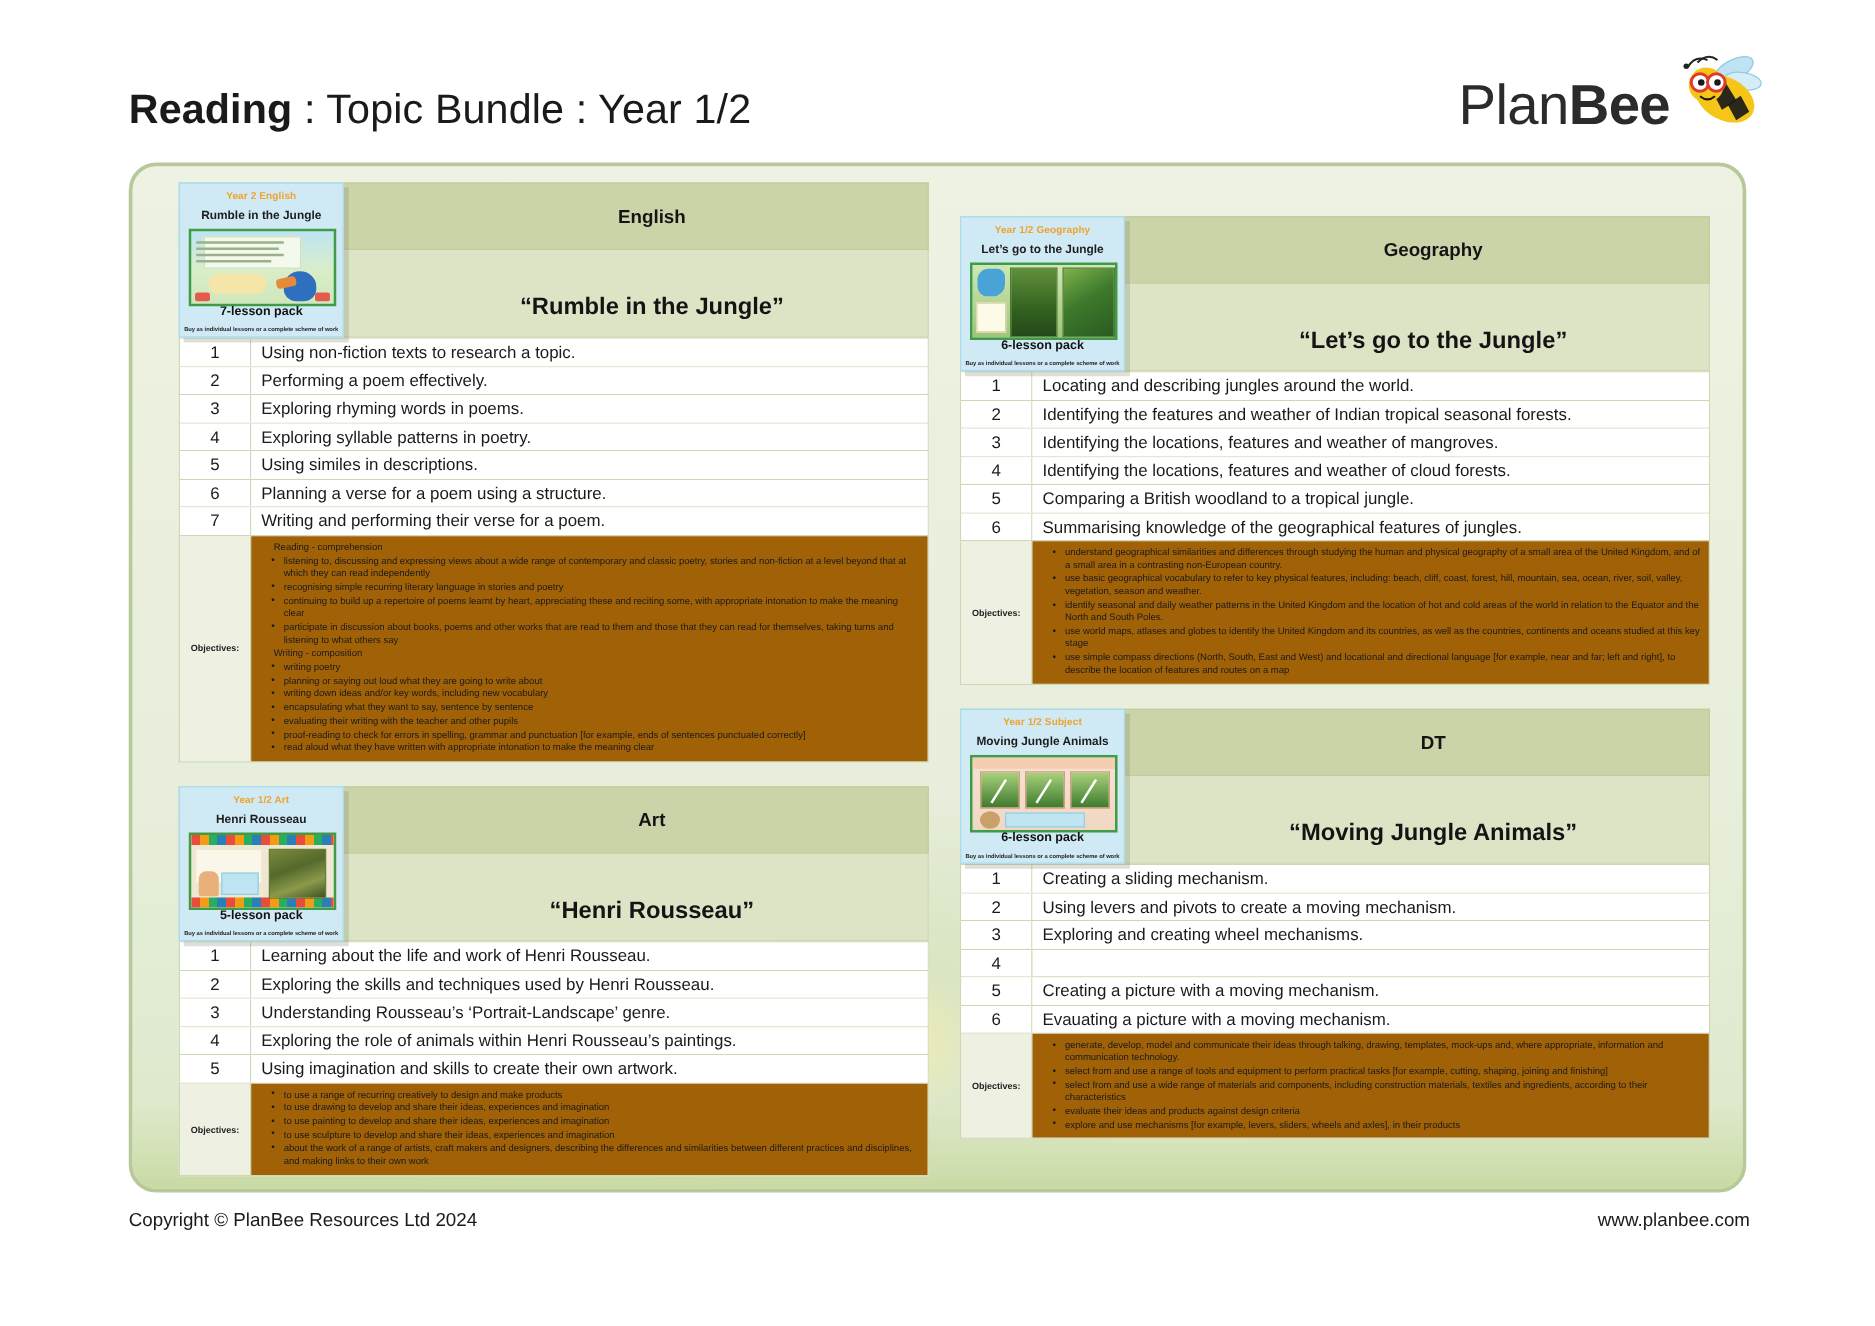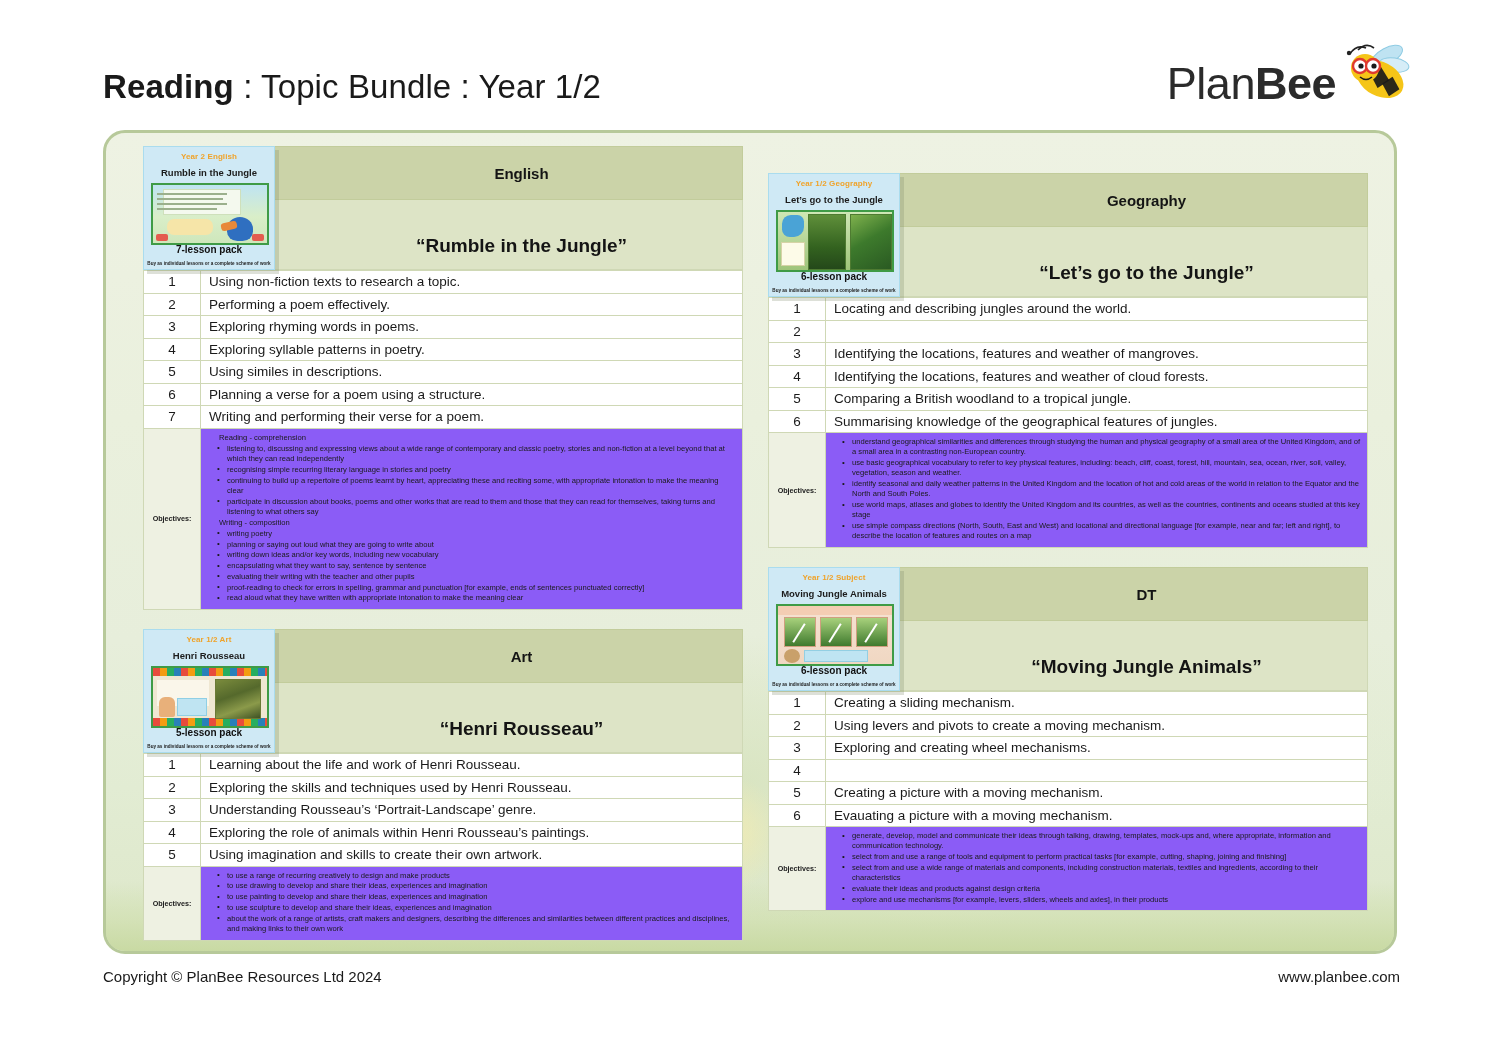--- a/index.html
+++ b/index.html
@@ -306,21 +306,21 @@
   .obj-label {
     width: 57px;
     display: flex; align-items: center; justify-content: center;
     font-size: 7.2px; font-weight: bold; color: #202020;
     border-right: 1px solid #cfd8b5;
     background: #eef1e2;
   }
   .obj-body {
     flex: 1;
     padding: 4px 6px 5px 4px;
-    background: #8b5cf6;
+    background: #a16207;
   }
   .obj-heading {
     font-size: 7.6px; color: #1a1a1a;
     margin: 0 0 1px 14px;
     line-height: 1.35;
   }
   .obj-list { margin: 0; padding: 0 0 0 16px; list-style: none; }
   .obj-list li {
     position: relative;
     font-size: 7.6px;
@@ -559,20 +559,21 @@
                 </div>
               </div>
             </div>
             <div class="lessons">
               <div class="lesson-row first">
                 <div class="lesson-num">1</div>
                 <div class="lesson-text">Locating and describing jungles around the world.</div>
               </div>
               <div class="lesson-row">
                 <div class="lesson-num">2</div>
+                <div class="lesson-text">Identifying the features and weather of Indian tropical seasonal forests.</div>
               </div>
               <div class="lesson-row">
                 <div class="lesson-num">3</div>
                 <div class="lesson-text">Identifying the locations, features and weather of mangroves.</div>
               </div>
               <div class="lesson-row">
                 <div class="lesson-num">4</div>
                 <div class="lesson-text">Identifying the locations, features and weather of cloud forests.</div>
               </div>
               <div class="lesson-row">

